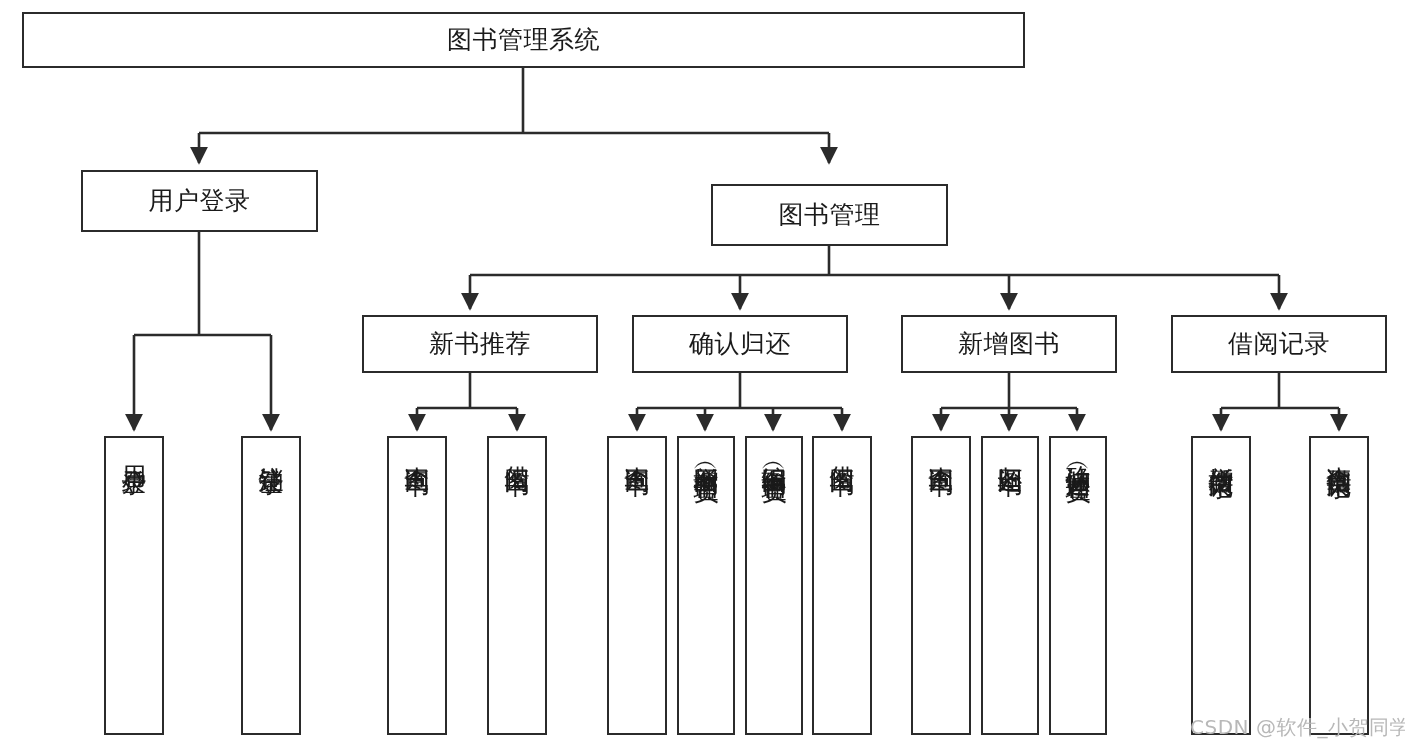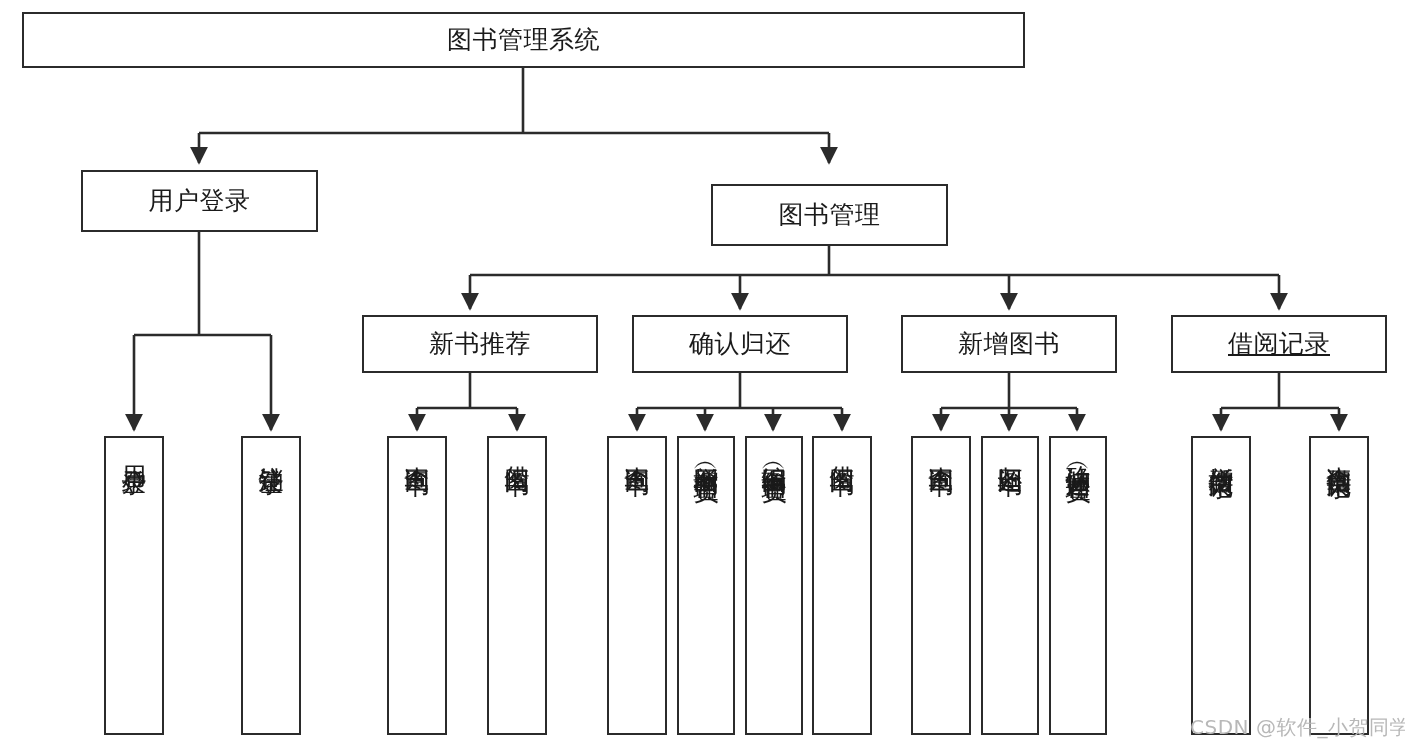--- a/index.html
+++ b/index.html
@@ -141,21 +141,21 @@
 
   <div class="node horiz" style="left:362px; top:315px; width:236px; height:58px;">
     <span class="node-label">新书推荐</span>
   </div>
   <div class="node horiz" style="left:632px; top:315px; width:216px; height:58px;">
     <span class="node-label">确认归还</span>
   </div>
   <div class="node horiz" style="left:901px; top:315px; width:216px; height:58px;">
     <span class="node-label">新增图书</span>
   </div>
-  <div class="node horiz" style="left:1171px; top:315px; width:216px; height:58px;text-decoration:underline;">
+  <div class="node horiz" style="left:1171px; top:315px; width:216px; height:58px;">
     <span class="node-label">借阅记录</span>
   </div>
 
   <div class="node vert" style="left:104px; top:436px; width:60px; height:299px;">
     <span class="node-label">用户登录</span>
   </div>
   <div class="node vert" style="left:241px; top:436px; width:60px; height:299px;">
     <span class="node-label">注销登录</span>
   </div>
 

